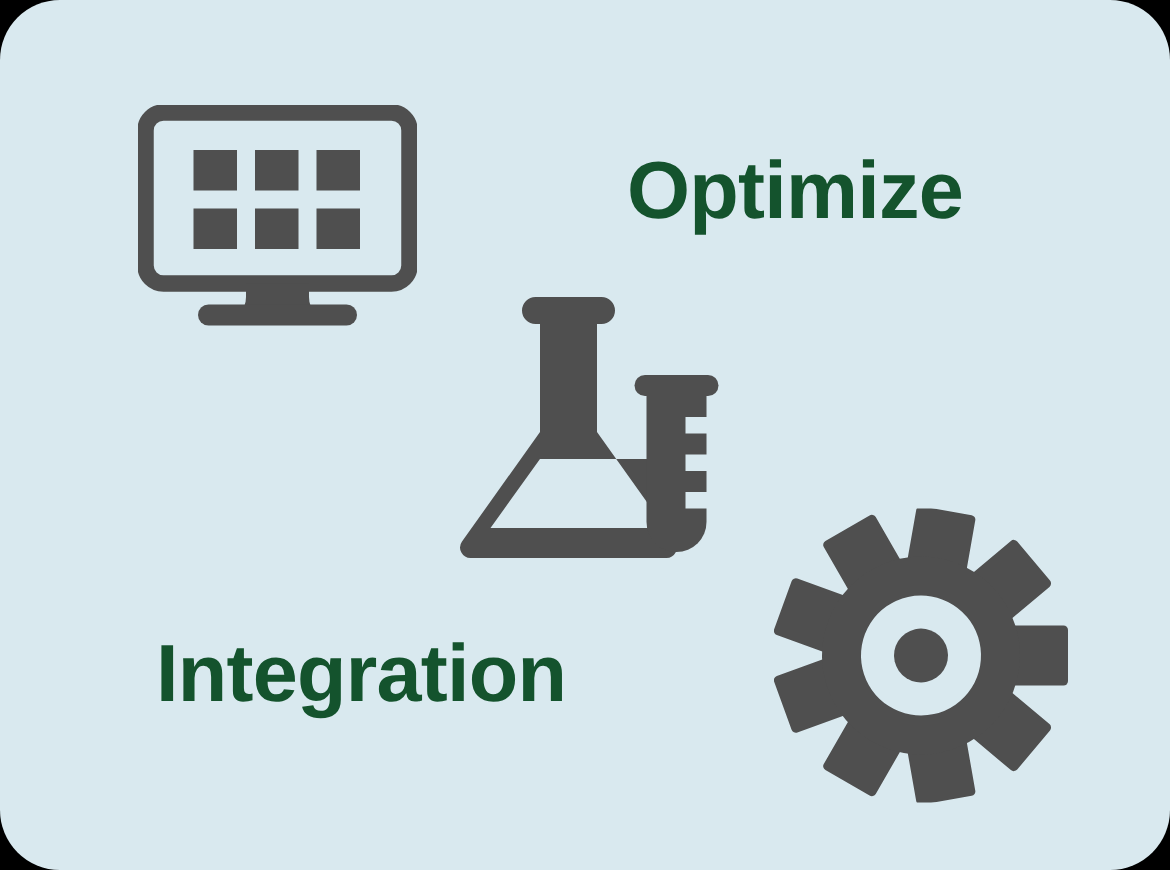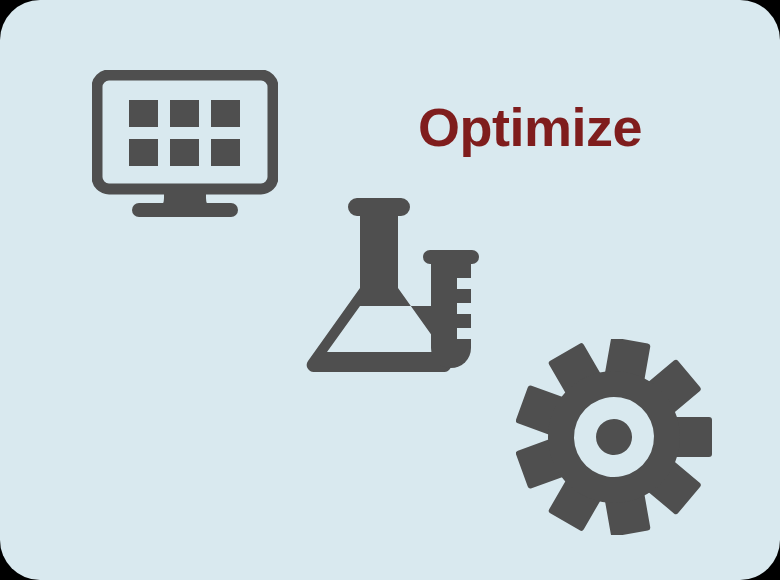--- a/index.html
+++ b/index.html
@@ -20,21 +20,21 @@
     height: 580px;
     background: #d9e9ef;
     border-radius: 40px;
     overflow: hidden;
   }
 
   .label {
     position: absolute;
     font-family: "Liberation Sans", sans-serif;
     font-weight: bold;
-    color: #7f1d1d;
+    color: #14532d;
     letter-spacing: -0.5px;
     white-space: nowrap;
     line-height: 1;
   }
 
   #label-optimize {
     left: 418px;
     top: 100px;
     font-size: 54px;
   }
@@ -145,14 +145,15 @@
 
         <circle cx="0" cy="0" r="40" fill="#d9e9ef"></circle>
 
         <circle cx="0" cy="0" r="18" fill="#4f4f4f"></circle>
       </g>
     </svg>
   </div>
 
   <div class="label" id="label-optimize">Optimize</div>
 
+  <div class="label" id="label-integration">Integration</div>
 
 </div>
 
 </body></html>

